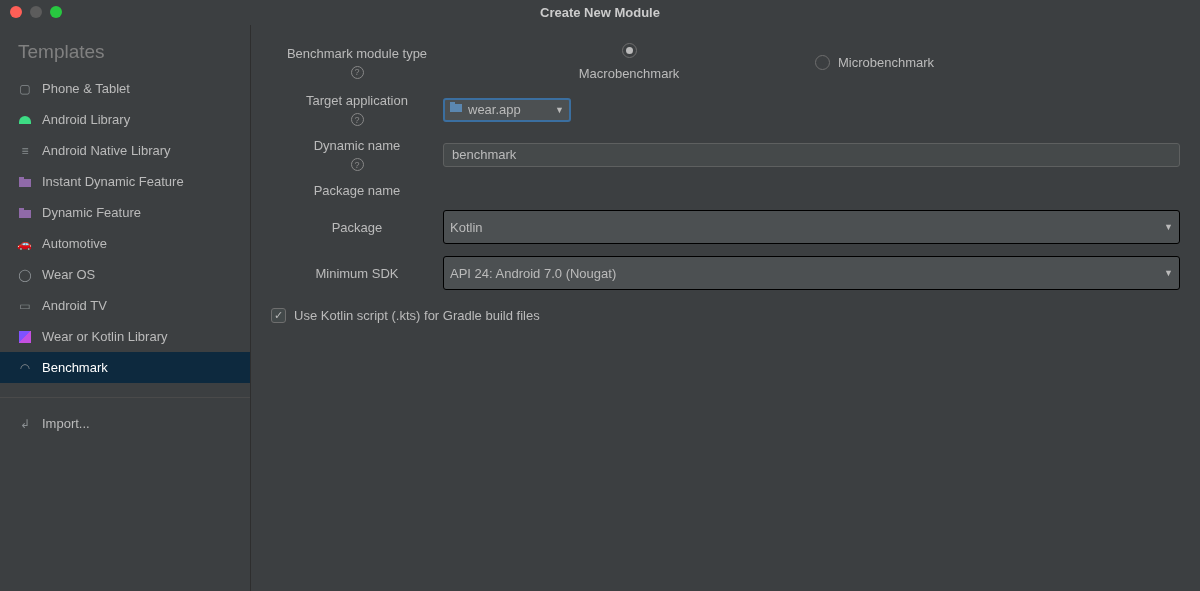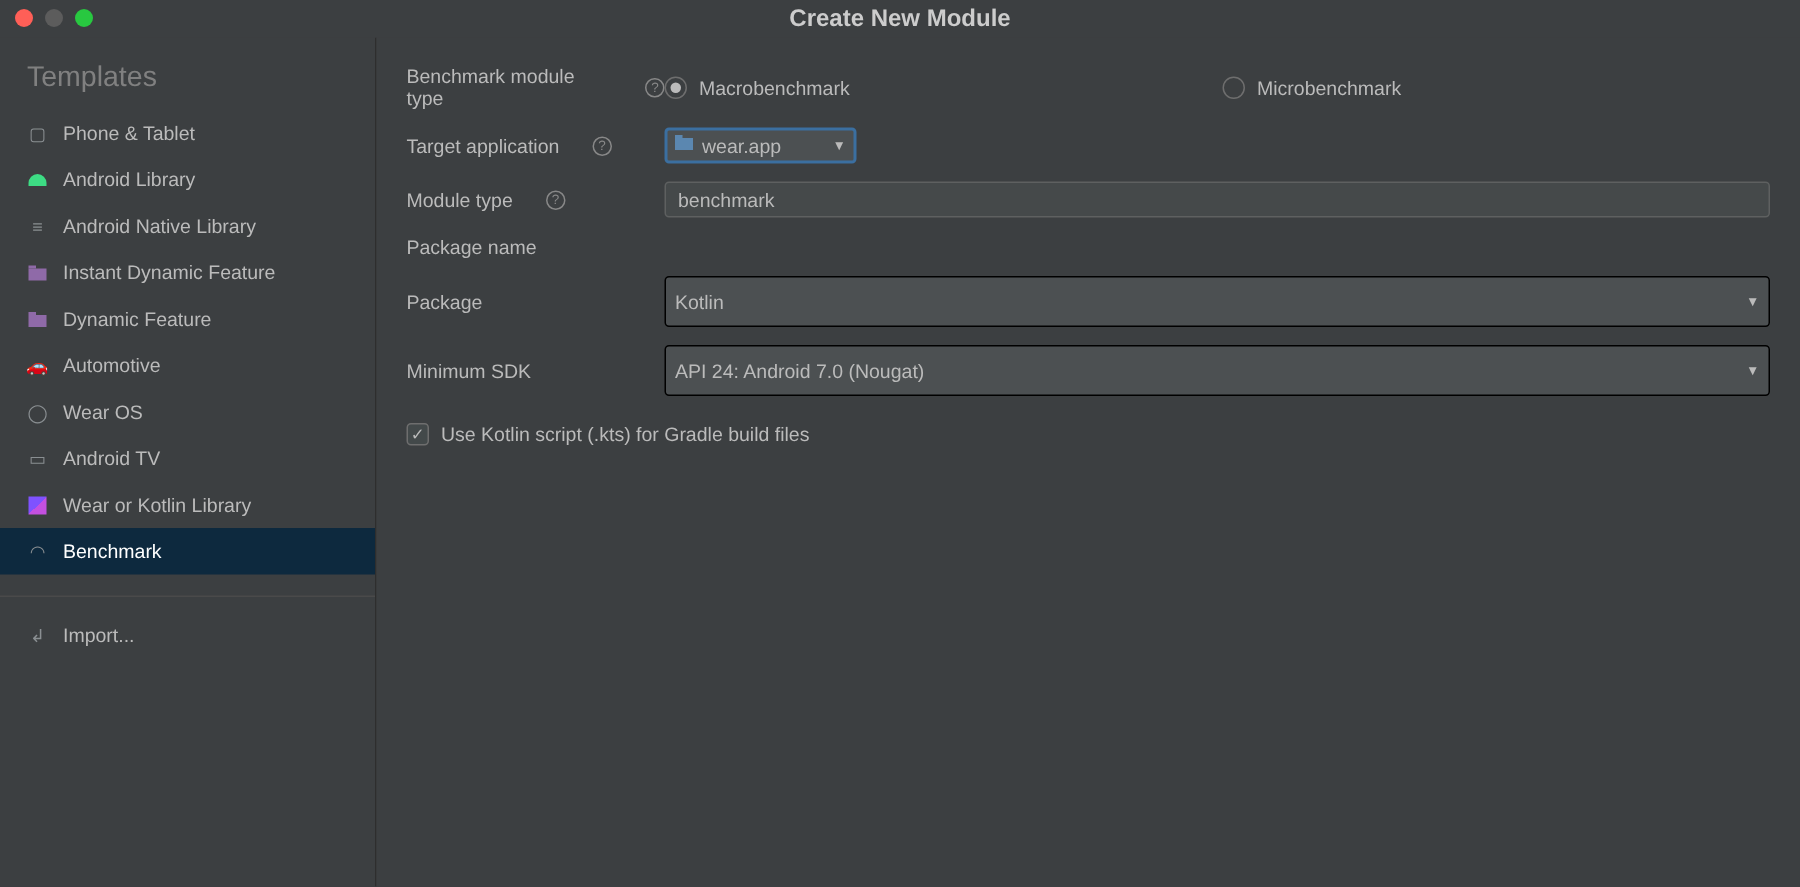--- a/index.html
+++ b/index.html
@@ -32,21 +32,21 @@
     border-radius: 50%;
   }
   .traffic-red { background: #ff5f57; }
   .traffic-gray { background: #5c5c5c; }
   .traffic-green { background: #28c840; }
   .title-text {
     width: 100%;
     text-align: center;
     font-weight: 600;
     color: #cccccc;
-    font-size: 16px;
+    font-size: 13px;
   }
   .main {
     display: flex;
     height: calc(100% - 25px);
   }
   .sidebar {
     width: 251px;
     background: #3c3f41;
     border-right: 1px solid #2e2e2e;
     display: flex;
@@ -92,21 +92,22 @@
   .form-row {
     display: flex;
     align-items: center;
     margin-bottom: 12px;
   }
   .form-label {
     width: 172px;
     color: #bbbbbb;
     display: flex;
     align-items: center;
-    gap: 22px;
+    gap: 5px;
+    flex-direction: column;
   }
   .help-icon {
     width: 13px;
     height: 13px;
     border: 1px solid #888;
     border-radius: 50%;
     display: inline-flex;
     align-items: center;
     justify-content: center;
     font-size: 9px;
@@ -116,21 +117,21 @@
     flex: 1;
     display: flex;
     align-items: center;
   }
   .radio-option {
     display: flex;
     align-items: center;
     gap: 8px;
     cursor: pointer;
   }
-  .radio-option:first-child { width: 372px; }
+  .radio-option:first-child { width: 372px; flex-direction: column; }
   .radio-circle {
     width: 15px;
     height: 15px;
     border: 1px solid #6e6e6e;
     border-radius: 50%;
     display: inline-flex;
     align-items: center;
     justify-content: center;
   }
   .radio-circle.checked::after {
@@ -322,21 +323,21 @@
         <span class="dd-content">
           <span class="folder-icon"></span>
           <span>wear.app</span>
         </span>
         <span class="arrow">▼</span>
       </div>
     </div>
 
     <div class="form-row">
       <div class="form-label">
-        <span>Module type</span>
+        <span>Dynamic name</span>
         <span class="help-icon">?</span>
       </div>
       <input class="text-input" value="benchmark" style="">
     </div>
 
     <div class="form-row">
       <div class="form-label">
         <span>Package name</span>
       </div>
     </div>

